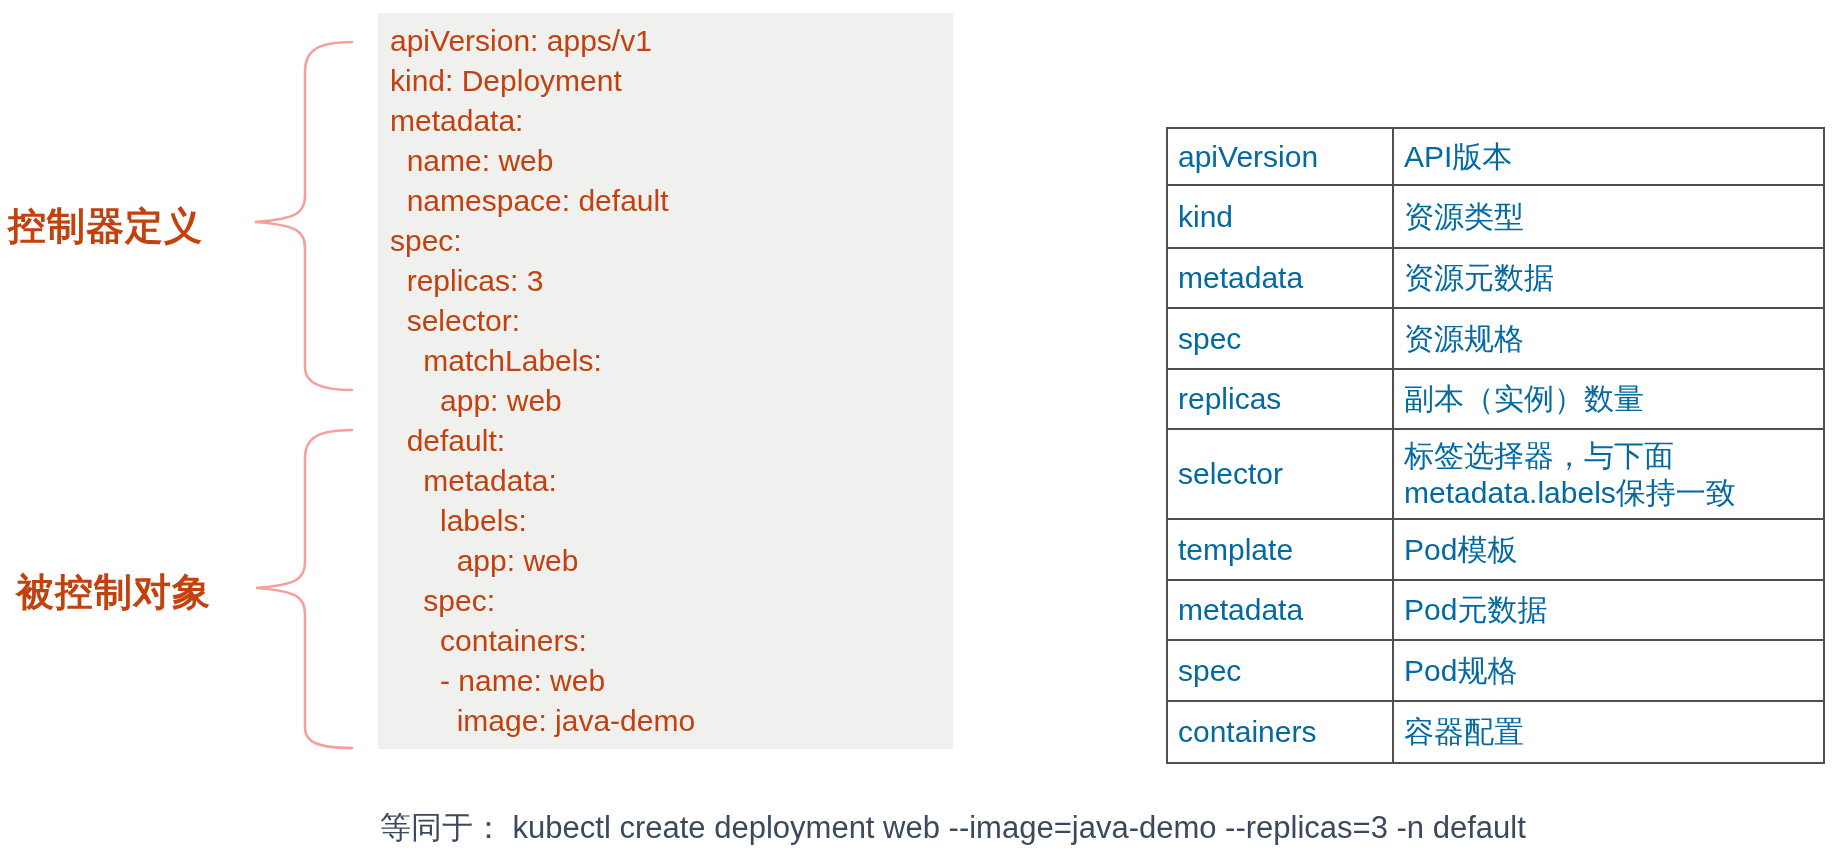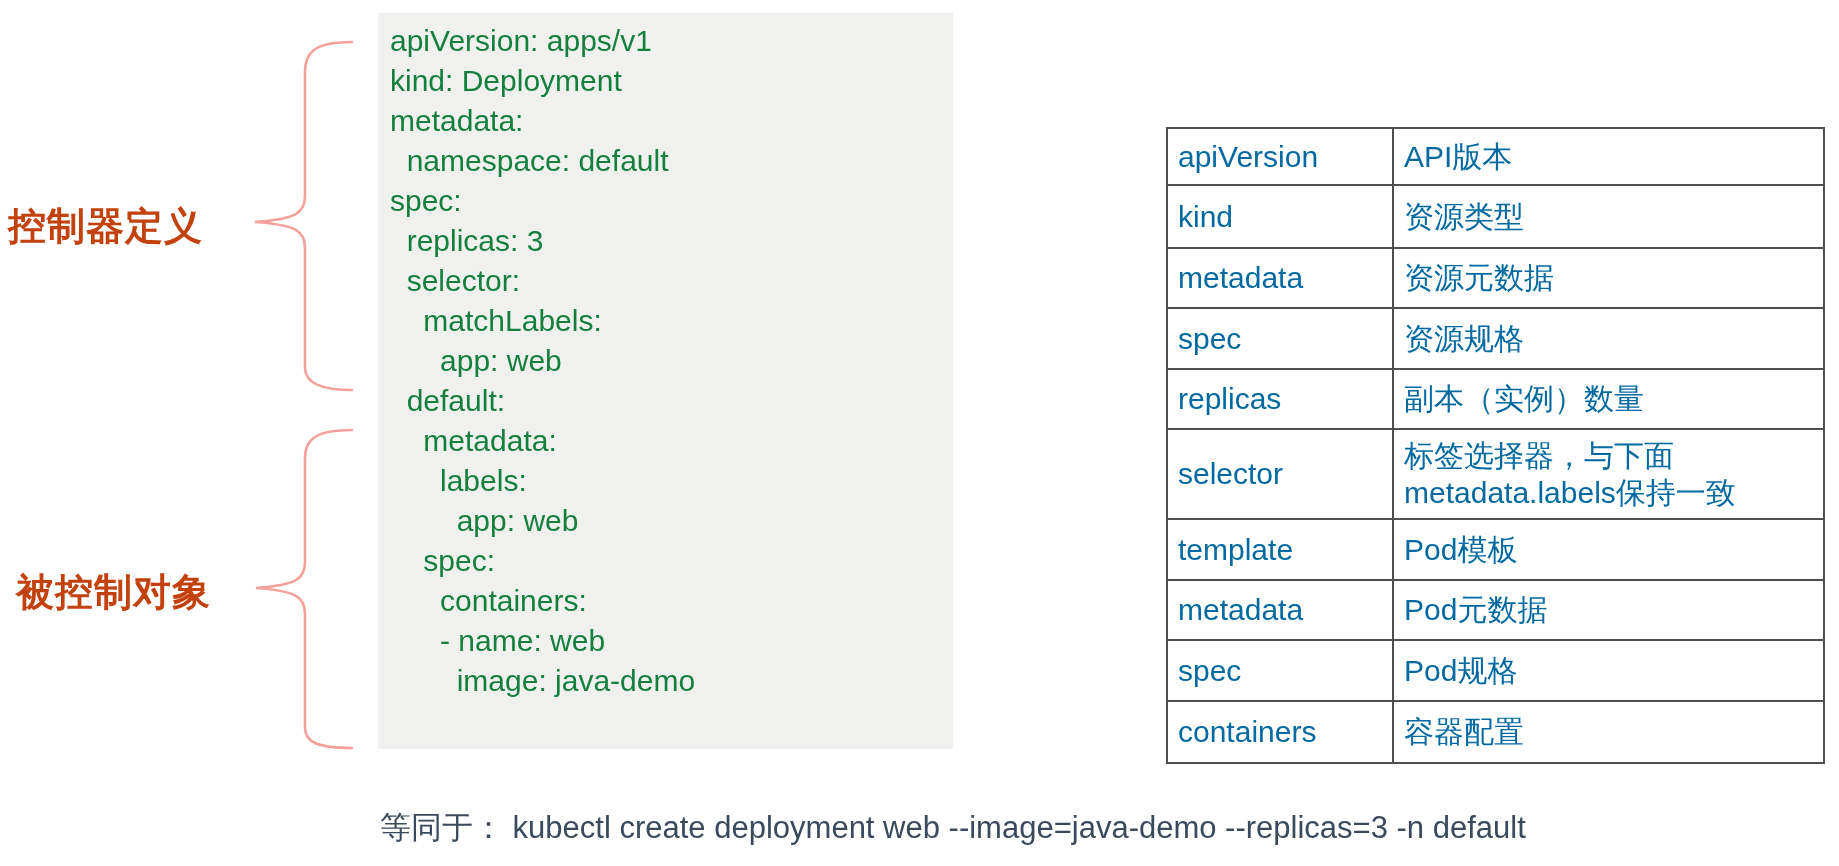--- a/index.html
+++ b/index.html
@@ -31,21 +31,21 @@
     position:absolute;
     left:378px;top:13px;
     width:575px;height:736px;
     background:#f0f0ef;
     box-sizing:border-box;
     padding:8px 0 0 12px;
   }
   .code-line{
     font-size:30px;
     line-height:40px;
-    color:#15803d;
+    color:#c2410c;
     white-space:pre;
   }
 
   
   #ref-table{
     position:absolute;
     left:1166px;top:127px;
     border-collapse:collapse;
     table-layout:fixed;
   }
@@ -89,20 +89,21 @@
     <path d="M 352 430 C 318 430 305 438 305 458 L 305 562 C 305 578 298 585 256 588 C 298 591 305 598 305 614 L 305 728 C 305 742 318 748 352 748" fill="none" stroke="#f5a19b" stroke-width="2.6" stroke-linecap="round"></path>
   </svg>
 
   <div id="label-controller" class="side-label">控制器定义</div>
   <div id="label-controlled" class="side-label">被控制对象</div>
 
   <div id="code-block">
     <div class="code-line">apiVersion: apps/v1</div>
     <div class="code-line">kind: Deployment</div>
     <div class="code-line">metadata:</div>
+    <div class="code-line">  name: web</div>
     <div class="code-line">  namespace: default</div>
     <div class="code-line">spec:</div>
     <div class="code-line">  replicas: 3</div>
     <div class="code-line">  selector:</div>
     <div class="code-line">    matchLabels:</div>
     <div class="code-line">      app: web</div>
     <div class="code-line">  default:</div>
     <div class="code-line">    metadata:</div>
     <div class="code-line">      labels:</div>
     <div class="code-line">        app: web</div>

